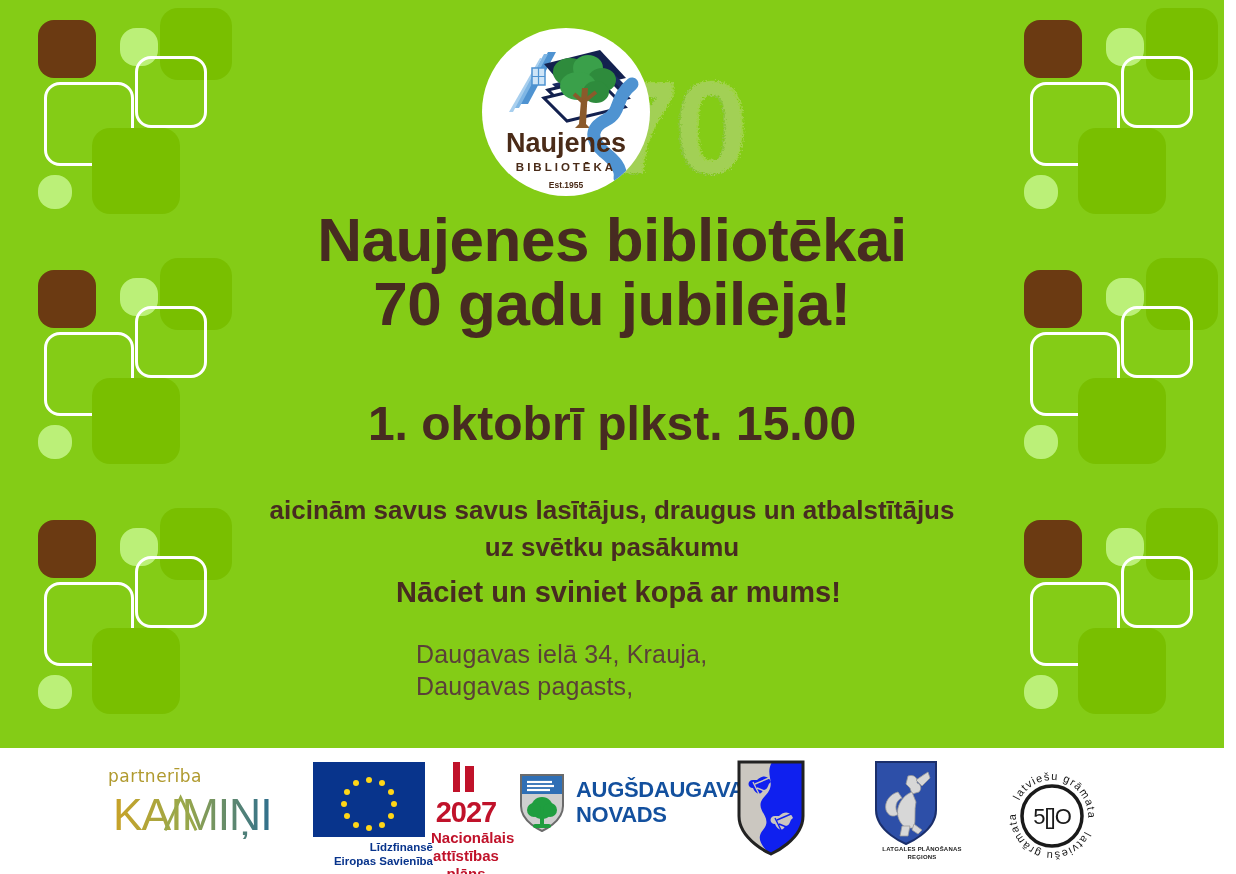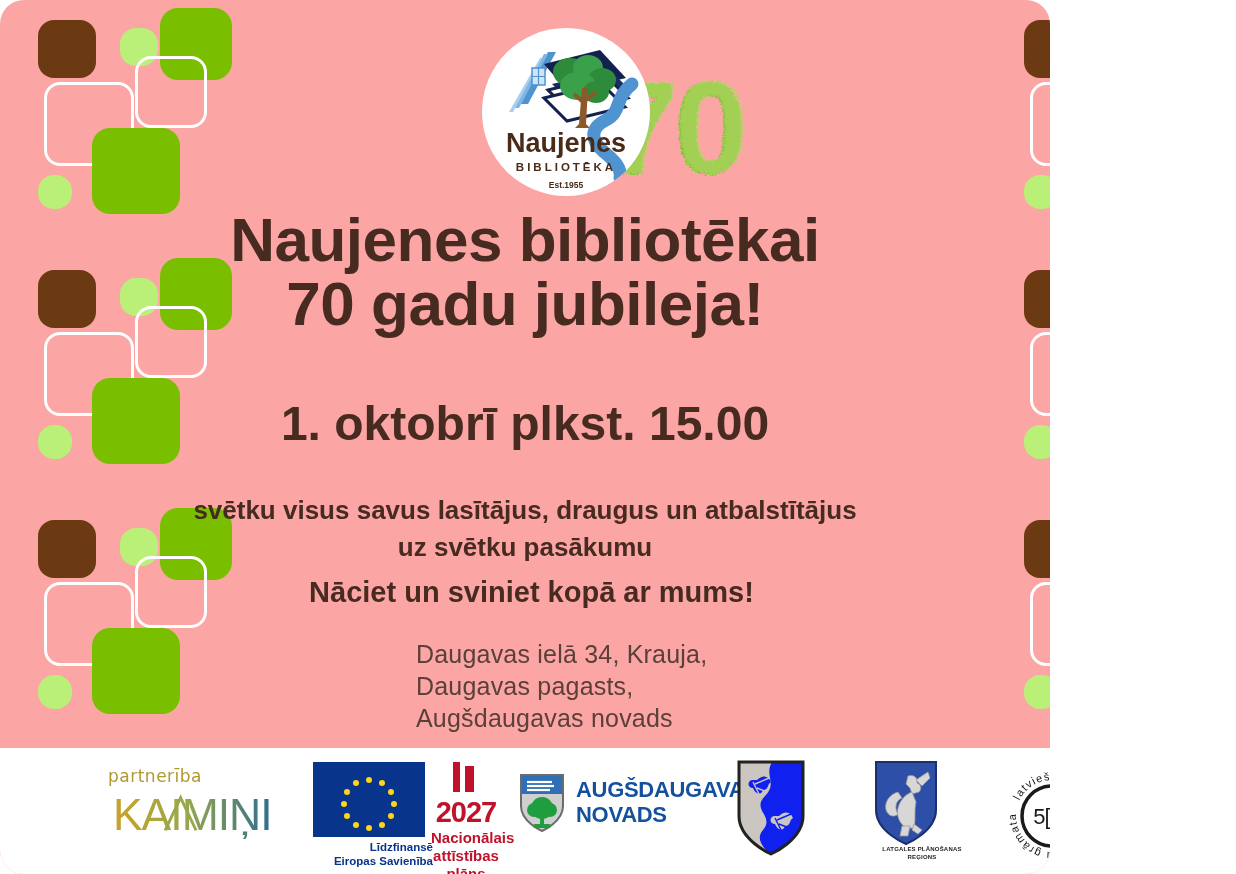--- a/index.html
+++ b/index.html
@@ -3,23 +3,22 @@
 <meta charset="utf-8">
 <title>Naujenes bibliotekai 70</title>
 <style>
   html,body{margin:0;padding:0;}
   body{
     width:1236px;height:874px;overflow:hidden;
     background:#ffffff;
     font-family:"Liberation Sans", sans-serif;
   }
   .poster{
-    position:relative;width:1050px;height:874px;overflow:hidden;
-    background:#fca5a5;
-    border-radius:24px;
+    position:relative;width:1224px;height:874px;overflow:hidden;
+    background:#84cc16;
   }
   
   .deco-col{
     position:absolute;top:0;width:250px;height:748px;overflow:hidden;
     pointer-events:none;
   }
   .deco-left{left:0;}
   .deco-right{left:986px;}
   .tile{position:absolute;left:0;width:250px;height:250px;}
   .sq{position:absolute;border-radius:16px;}
@@ -248,30 +247,29 @@
   </div>
 
   <div class="headline">
     <span class="l1">Naujenes bibliotēkai</span>
     <span class="l2">70 gadu jubileja!</span>
   </div>
 
   <div class="subhead">1. oktobrī plkst. 15.00</div>
 
   <div class="invite">
-    <span>svētku visus savus lasītājus, draugus un atbalstītājus</span>
+    <span>aicinām savus savus lasītājus, draugus un atbalstītājus</span>
     <span>uz svētku pasākumu</span>
   </div>
 
   <div class="comecall">Nāciet un sviniet kopā ar mums!</div>
 
   <div class="address">
     <span>Daugavas ielā 34, Krauja,</span>
     <span>Daugavas pagasts,</span>
-    <span>Augšdaugavas novads</span>
   </div>
 
   <div class="footer">
 
     <div class="flogo kaimini">
       <div class="k-top">partnerība</div>
       <svg viewBox="0 0 180 60" width="180" height="58">
         <defs>
           <linearGradient id="kg" x1="0" y1="0" x2="1" y2="0">
             <stop offset="0%" stop-color="#c9a227"></stop>

